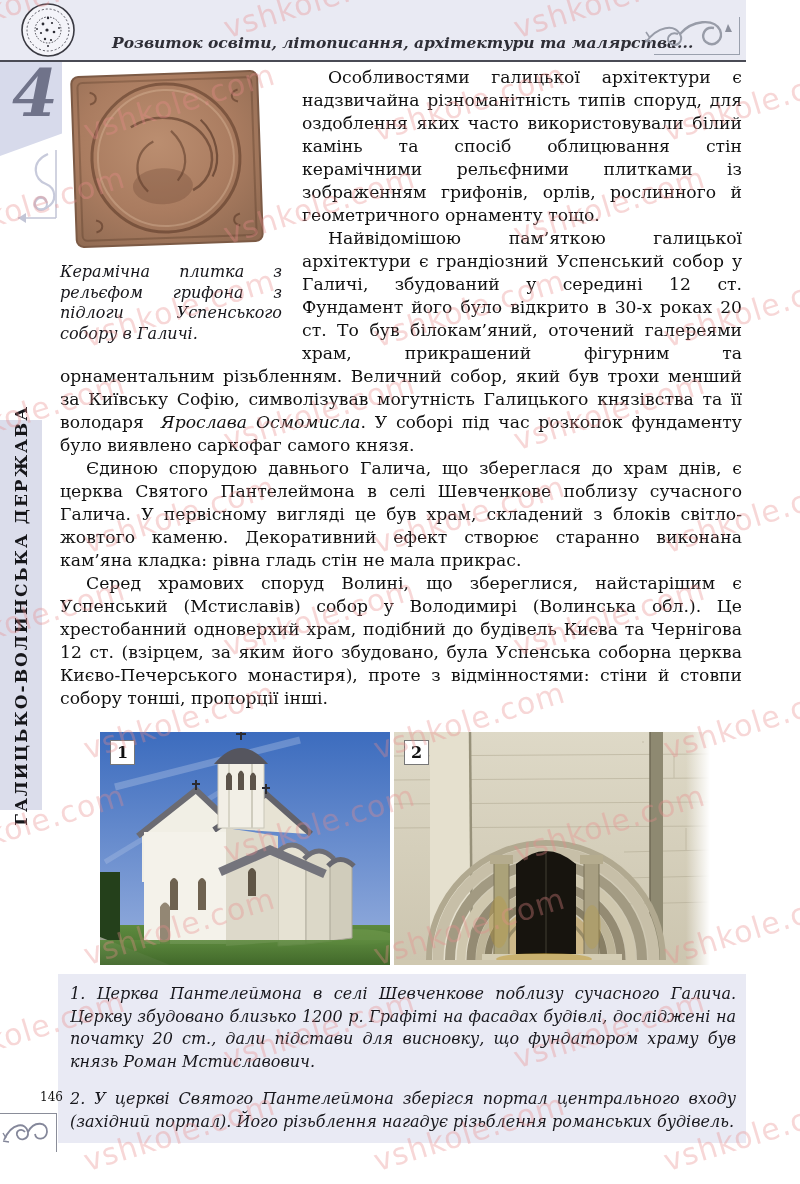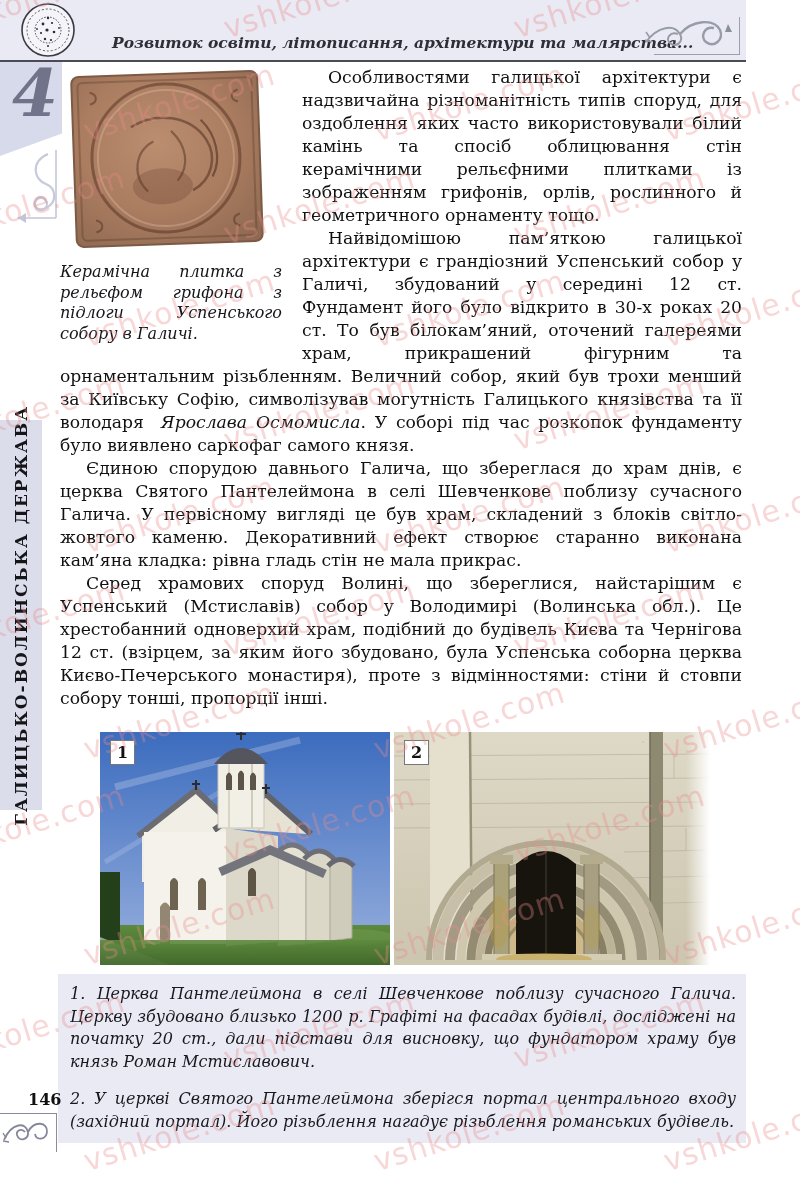--- a/index.html
+++ b/index.html
@@ -51,21 +51,21 @@
              font-weight:bold;font-size:16px;color:#111;z-index:7;}
 
   
   .captions-block{position:absolute;left:58px;top:974px;width:688px;z-index:6;
                   background:#e9eaf4;padding:9px 10px 10px 12px;box-sizing:border-box;}
   .captions-block p{margin:0;font-style:italic;font-size:16px;line-height:22.5px;
                     text-align:justify;color:#17171c;}
   .captions-block p + p{margin-top:15px;}
 
   
-  .page-number{position:absolute;left:28px;top:1090px;font-weight:bold;font-size:16px;z-index:6;}
+  .page-number{position:absolute;left:40px;top:1090px;font-weight:normal;font-size:12px;z-index:6;}
   .footer-box{position:absolute;left:0;top:1113px;width:56px;height:38px;
               border-top:1px solid #8a8d99;border-right:1px solid #8a8d99;z-index:6;}
 </style>
 </head>
 <body>
 
 <div class="page">
 
   <div id="watermarks" style="color: rgb(233, 139, 139);">
       <span class="wm" style="left: -70px; top: -18px;">vshkole.com</span>

